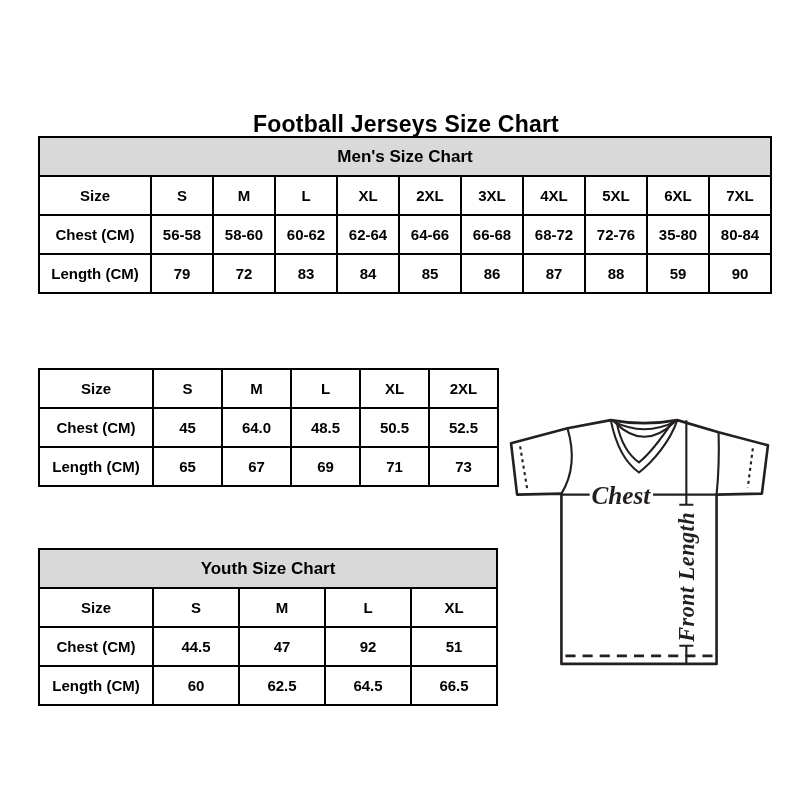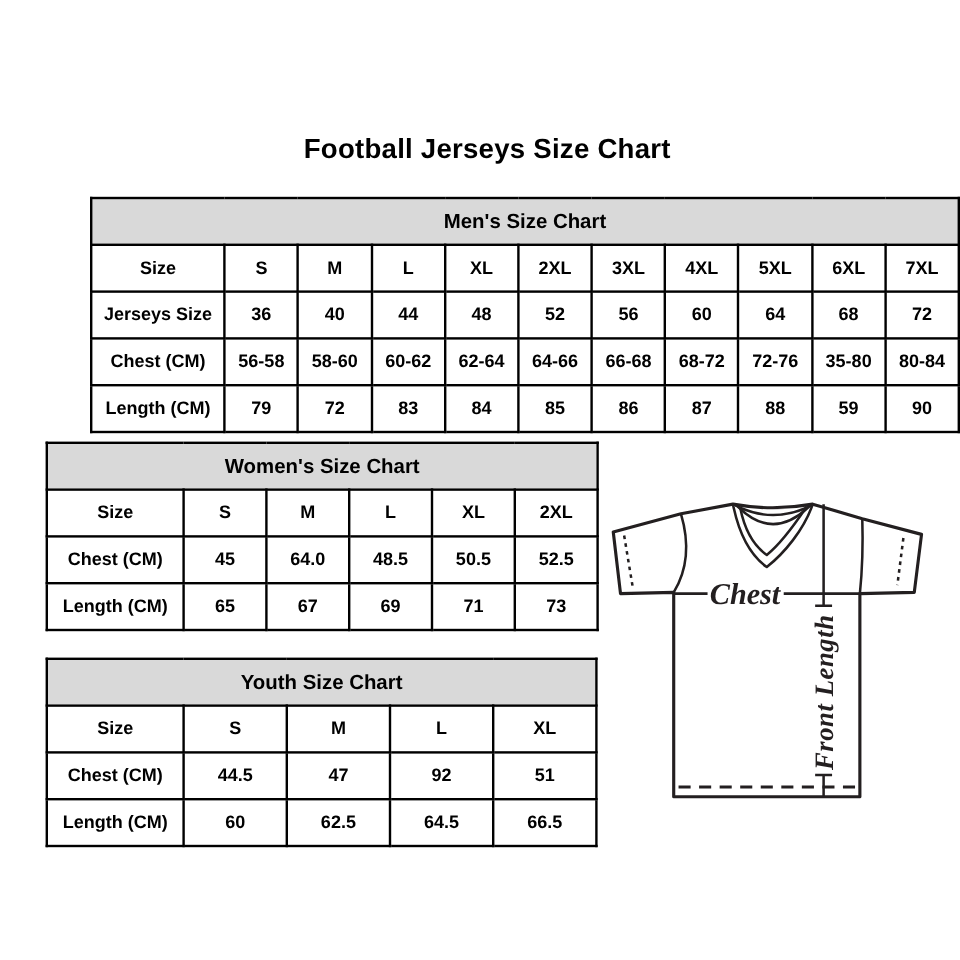--- a/index.html
+++ b/index.html
@@ -6,21 +6,21 @@
   .canvas {
     position:relative; width:800px; height:800px;
     background:var(--background,#fff); color:var(--text,#000);
     font-family:"Liberation Sans", sans-serif; overflow:hidden;
   }
   .page-title {
     position:absolute; top:95px; left:0; width:780px; margin:16px;
     text-align:center; font-size:23px; font-weight:bold; letter-spacing:0.2px;
   }
   .tbl-wrap { position:absolute; }
-  .tbl-wrap.mens   { left:38px; top:164px;margin-left:37px; }
+  .tbl-wrap.mens   { left:38px; top:136px; }
   .tbl-wrap.womens { left:38px; top:368px; }
   .tbl-wrap.youth  { left:38px; top:548px; }
   table { border-collapse:collapse; table-layout:fixed; }
   td {
     border:2px solid var(--border,#000); text-align:center; vertical-align:middle;
     font-weight:bold; font-size:15px; height:37px; padding:0; overflow:hidden;
     white-space:nowrap;
   }
   td.hdr { background:var(--table-header-bg,#d9d9d9); font-size:17px; }
   .jersey { position:absolute; left:504px; top:403px; width:272px; height:272px; }
@@ -75,33 +75,20 @@
             <td>L</td>
             <td>XL</td>
             <td>2XL</td>
             <td>3XL</td>
             <td>4XL</td>
             <td>5XL</td>
             <td>6XL</td>
             <td>7XL</td>
           </tr>
           <tr>
-            <td>Jerseys Size</td>
-            <td>36</td>
-            <td>40</td>
-            <td>44</td>
-            <td>48</td>
-            <td>52</td>
-            <td>56</td>
-            <td>60</td>
-            <td>64</td>
-            <td>68</td>
-            <td>72</td>
-          </tr>
-          <tr>
             <td>Chest (CM)</td>
             <td>56-58</td>
             <td>58-60</td>
             <td>60-62</td>
             <td>62-64</td>
             <td>64-66</td>
             <td>66-68</td>
             <td>68-72</td>
             <td>72-76</td>
             <td>35-80</td>
@@ -128,23 +115,20 @@
     <table>
       <colgroup>
         <col style="width:114px">
         <col style="width:69px">
           <col style="width:69px">
           <col style="width:69px">
           <col style="width:69px">
           <col style="width:69px">
       </colgroup>
       <tbody>
-        <tr>
-          <td class="hdr" colspan="6">Women's Size Chart</td>
-        </tr>
       <tr>
             <td>Size</td>
             <td>S</td>
             <td>M</td>
             <td>L</td>
             <td>XL</td>
             <td>2XL</td>
           </tr>
           <tr>
             <td>Chest (CM)</td>

